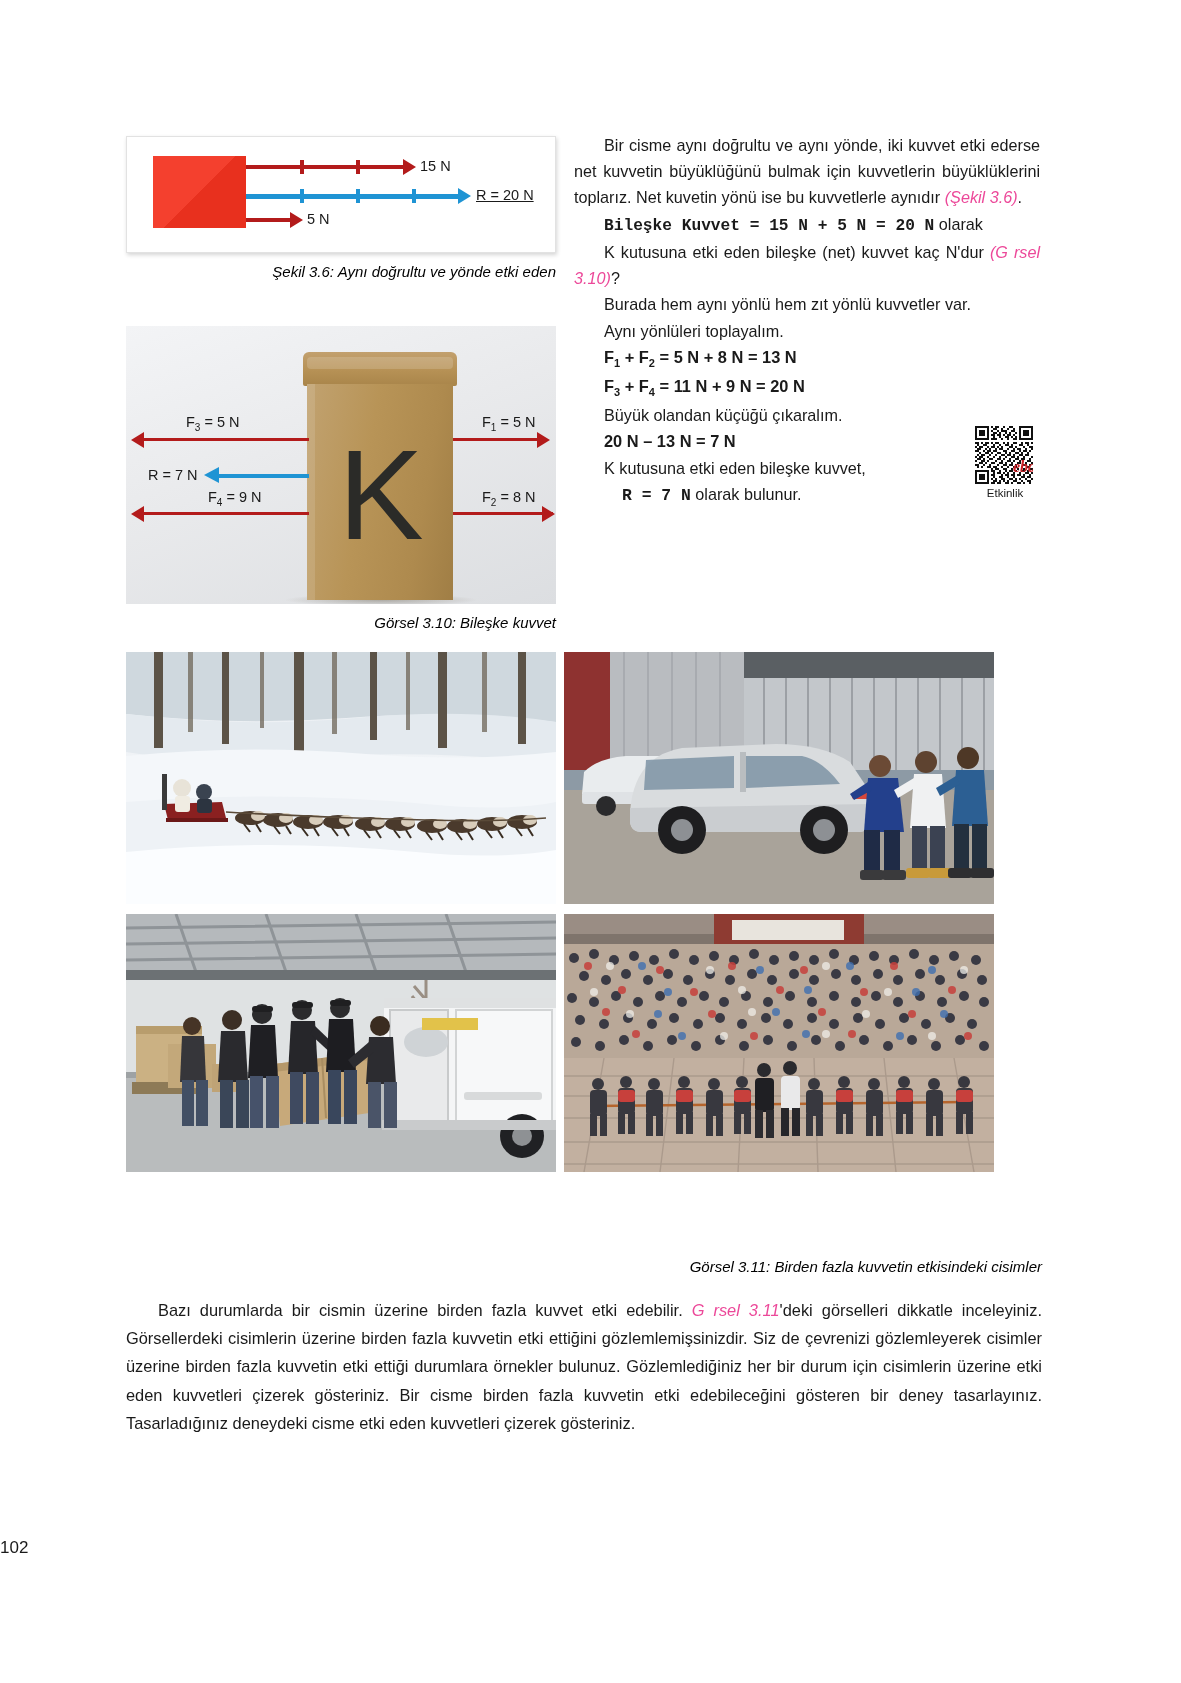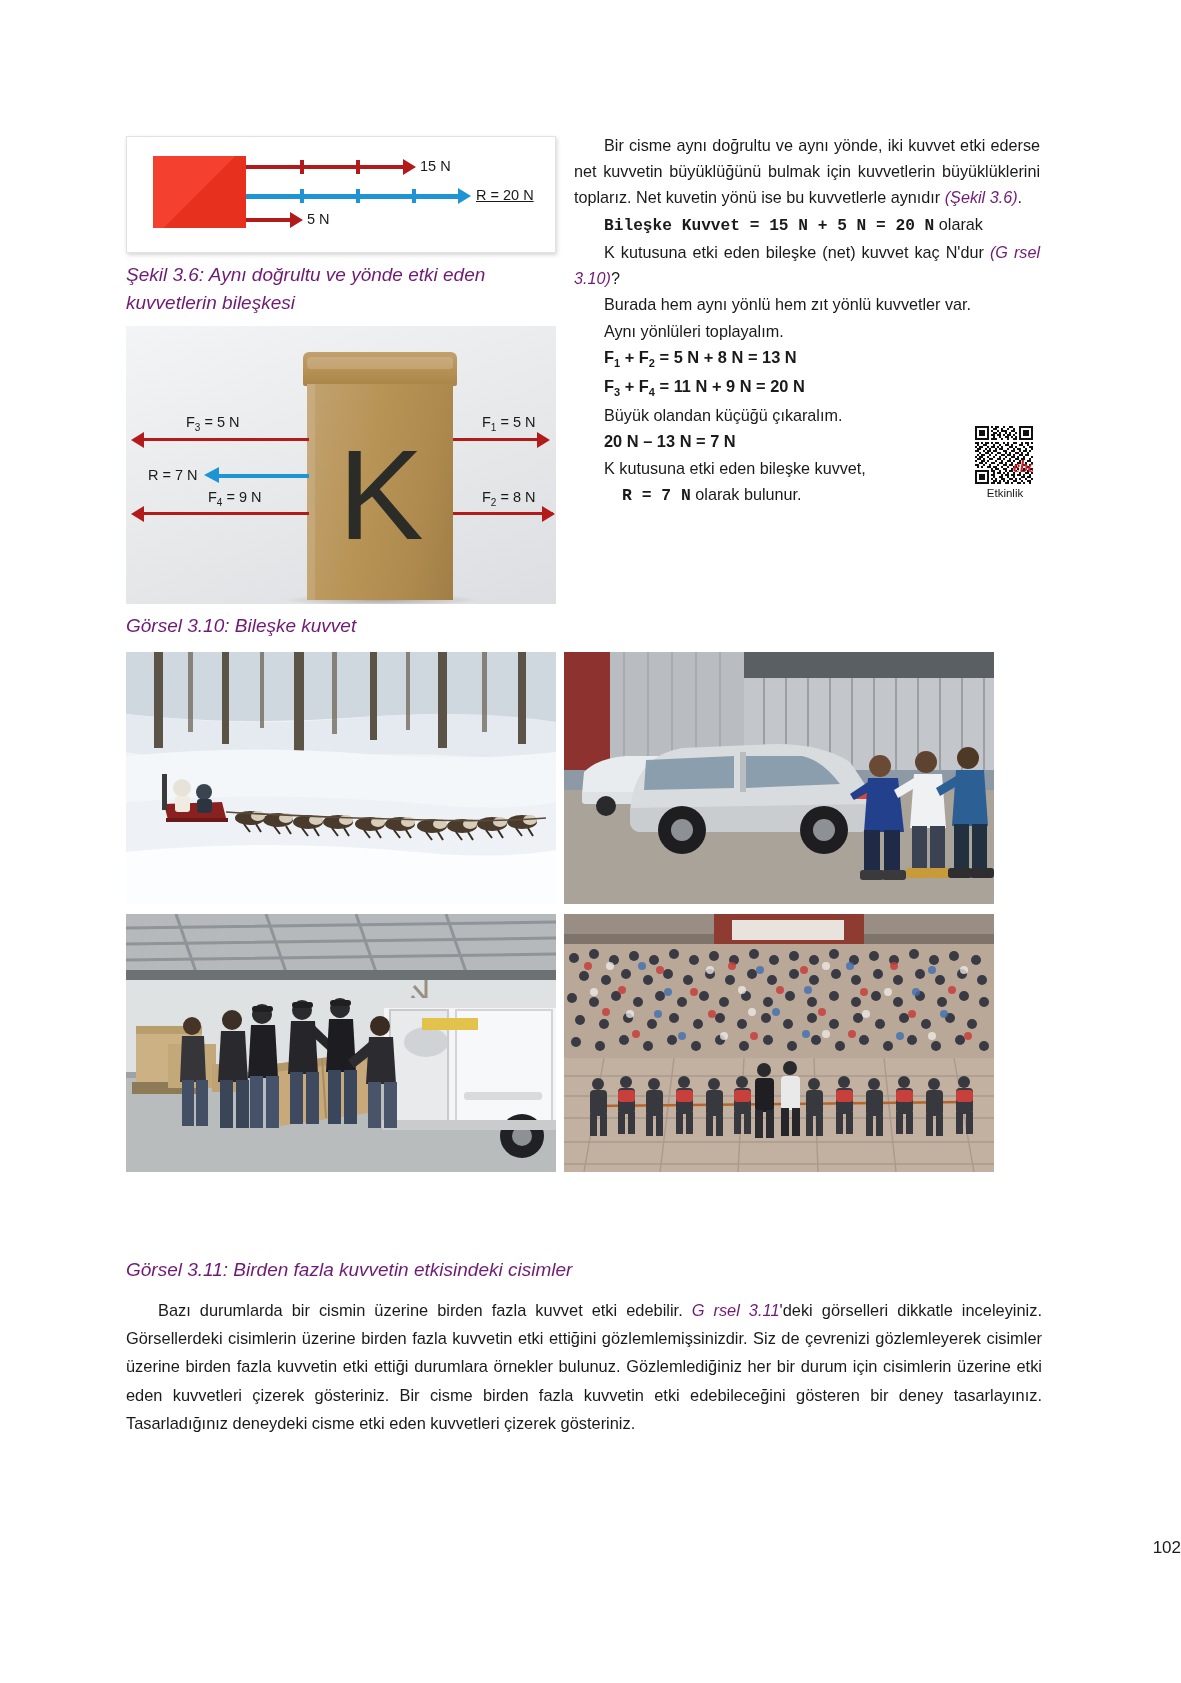--- a/index.html
+++ b/index.html
@@ -65,24 +65,24 @@
   }
   .tick.blue { background: #1f94d4; }
   .a-label {
     position: absolute;
     font-size: 14.5px;
     color: #1a1a1a;
     white-space: nowrap;
   }
   .cap {
     position: absolute;
-    text-align: left;
+    text-align: right;
     font-style: italic;
-    font-size: 19px;
-    color: #701a75;
+    font-size: 15px;
+    color: #000000;
     line-height: 1.45;
   }
 
   
   .g310 {
     position: absolute;
     left: 126px;
     top: 326px;
     width: 430px;
     height: 278px;
@@ -157,21 +157,21 @@
     left: 574px;
     top: 132px;
     width: 466px;
     font-size: 16.2px;
     line-height: 1.62;
     color: #1a1a1a;
   }
   .col-right p { margin: 0; }
   .p-just { text-align: justify; text-align-last: left; }
   .indent { text-indent: 30px; }
-  .blue-it { color: #701a75; font-style: italic; }
+  .blue-it { color: #ec4899; font-style: italic; }
   .bold { font-weight: bold; font-family: Liberation Mono, monospace; }
   .eq { font-weight: bold; font-size: 16.4px; }
   .eq sub { font-size: 11px; }
 
   
   .qr-wrap {
     position: absolute;
     left: 975px;
     top: 426px;
     width: 60px;
@@ -207,21 +207,21 @@
     text-align-last: left;
     color: #1a1a1a;
   }
   .bottom-text p { margin: 0; text-indent: 32px; }
 
   .pagenum {
     position: absolute;
     left: 0;
     top: 1538px;
     width: 1181px;
-    text-align: right;
+    text-align: left;
     font-size: 17px;
     color: #1a1a1a;
   }
 </style>
 </head>
 <body>
 
 <div class="page">
 
   <div class="fig36-box">
@@ -240,21 +240,20 @@
     <div class="a-head blue" style="left:331px; top:51px;"></div>
     <div class="a-label" style="left:349px; top:50px;text-decoration:underline;">R = 20 N</div>
 
     <div class="a-line" style="left:119px; top:81px; width:44px;"></div>
     <div class="a-head" style="left:163px; top:75px;"></div>
     <div class="a-label" style="left:180px; top:74px;">5 N</div>
   </div>
 
   <div class="cap" style="left:126px; top:261px; width:430px;">
     <div>Şekil 3.6: Aynı doğrultu ve yönde etki eden</div>
-    <div>kuvvetlerin bileşkesi</div>
   </div>
 
   <div class="g310">
     <div class="carton-shadow"></div>
     <div class="carton-lid"></div>
     <div class="carton-body"></div>
     <div class="carton-k">K</div>
 
     <div class="a-line" style="left:18px; top:112px; width:165px; height:3px;"></div>
     <div class="a-head" style="left:5px; top:106px; border-left:none; border-right:13px solid #b31b1b;"></div>

